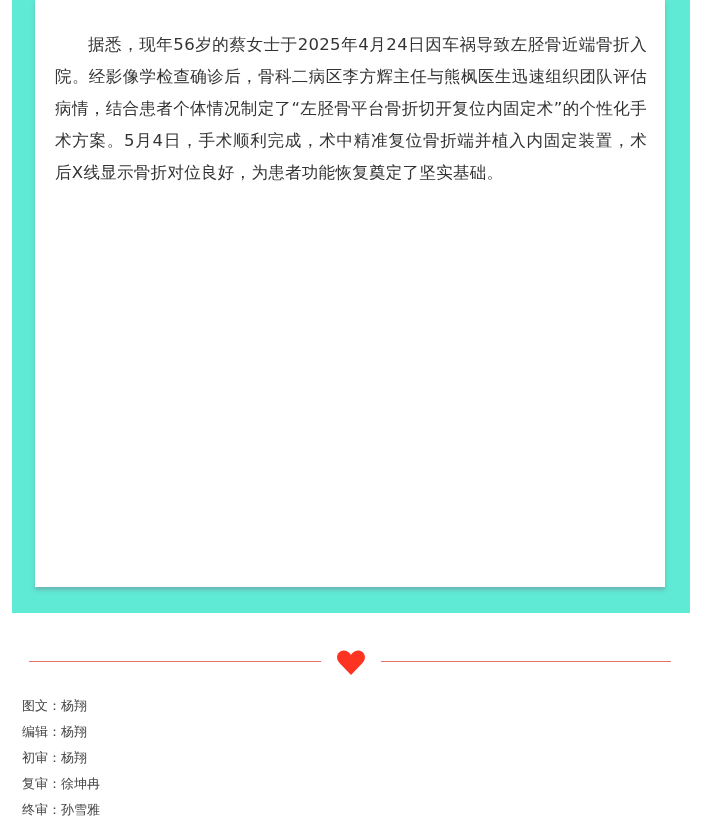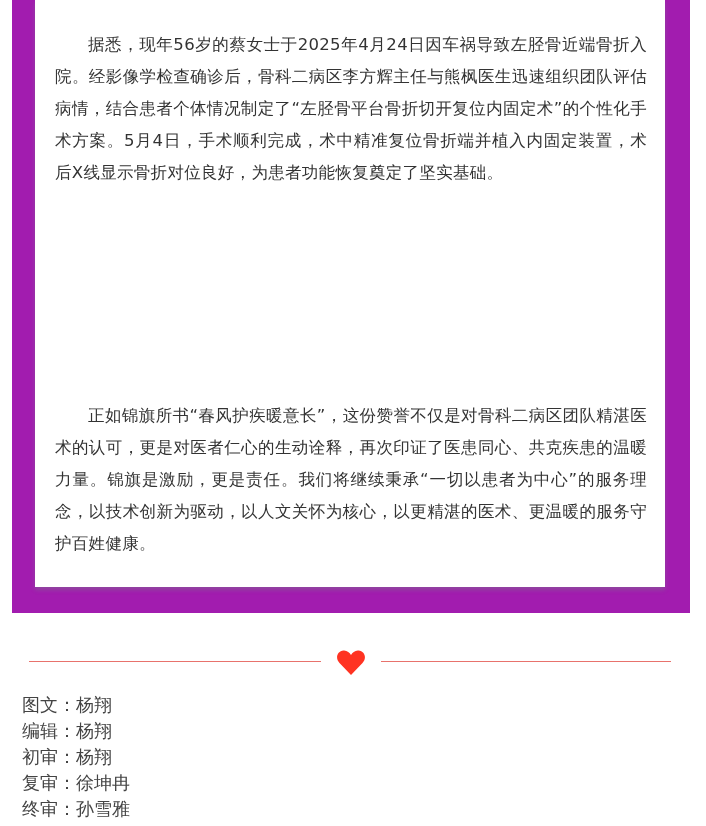--- a/index.html
+++ b/index.html
@@ -1,40 +1,39 @@
 <!DOCTYPE html>
 <html><head>
 <meta charset="utf-8">
 <style>
   html, body { margin: 0; padding: 0; background: #ffffff; }
   body { width: 706px; height: 826px; overflow: hidden; position: relative;
          font-family: "DejaVu Sans", "Liberation Sans", sans-serif; color: #333333; }
-  .frame { position: absolute; left: 12px; top: 0; width: 678px; height: 613px; background: #a21caf; }
+  .frame { position: absolute; left: 12px; top: 0; width: 678px; height: 613px; background: #5eead4; }
   .card { position: absolute; left: 23px; top: 0; width: 630px; height: 587px; background: #ffffff;
           box-shadow: 0 3px 4px rgba(120,120,140,0.45); }
   .para { position: absolute; left: 20px; width: 592px; font-size: 16.5px; line-height: 32px;
           letter-spacing: 0.3px; text-align: justify; color: #333333; margin: 0; text-indent: 2em; }
   .p1 { top: 29px; }
   .p2 { top: 209px; }
   .p3 { top: 400px; }
   .divider { position: absolute; top: 640px; left: 0; width: 706px; height: 44px; }
   .line { position: absolute; top: 21px; height: 1px; background: #e8726c; }
   .line.left { left: 29px; width: 292px; }
   .line.right { left: 381px; width: 290px; }
   .heart { position: absolute; left: 336px; top: 9px; width: 30px; height: 27px; }
-  .credits { position: absolute; left: 22px; top: 693px; font-size: 18px; color: #444444; font-family: Liberation Mono, monospace; }
+  .credits { position: absolute; left: 22px; top: 693px; font-size: 13px; color: #444444; }
   .credit-row { height: 26px; line-height: 26px; white-space: nowrap; }
 </style>
 </head>
 <body>
 
 <div class="frame">
   <div class="card">
     <p class="para p1">据悉，现年56岁的蔡女士于2025年4月24日因车祸导致左胫骨近端骨折入院。经影像学检查确诊后，骨科二病区李方辉主任与熊枫医生迅速组织团队评估病情，结合患者个体情况制定了“左胫骨平台骨折切开复位内固定术”的个性化手术方案。5月4日，手术顺利完成，术中精准复位骨折端并植入内固定装置，术后X线显示骨折对位良好，为患者功能恢复奠定了坚实基础。</p>
-    <p class="para p3">正如锦旗所书“春风护疾暖意长”，这份赞誉不仅是对骨科二病区团队精湛医术的认可，更是对医者仁心的生动诠释，再次印证了医患同心、共克疾患的温暖力量。锦旗是激励，更是责任。我们将继续秉承“一切以患者为中心”的服务理念，以技术创新为驱动，以人文关怀为核心，以更精湛的医术、更温暖的服务守护百姓健康。</p>
   </div>
 </div>
 
 <div class="divider">
   <div class="line left"></div>
   <svg class="heart" viewBox="0 0 30 27">
     <path d="M15 26 L3.5 14 C-1 9.5 1 2 7.5 1.5 C11 1.2 13.5 3.5 15 6 C16.5 3.5 19 1.2 22.5 1.5 C29 2 31 9.5 26.5 14 Z" fill="#ff3322"></path>
   </svg>
   <div class="line right"></div>
 </div>

